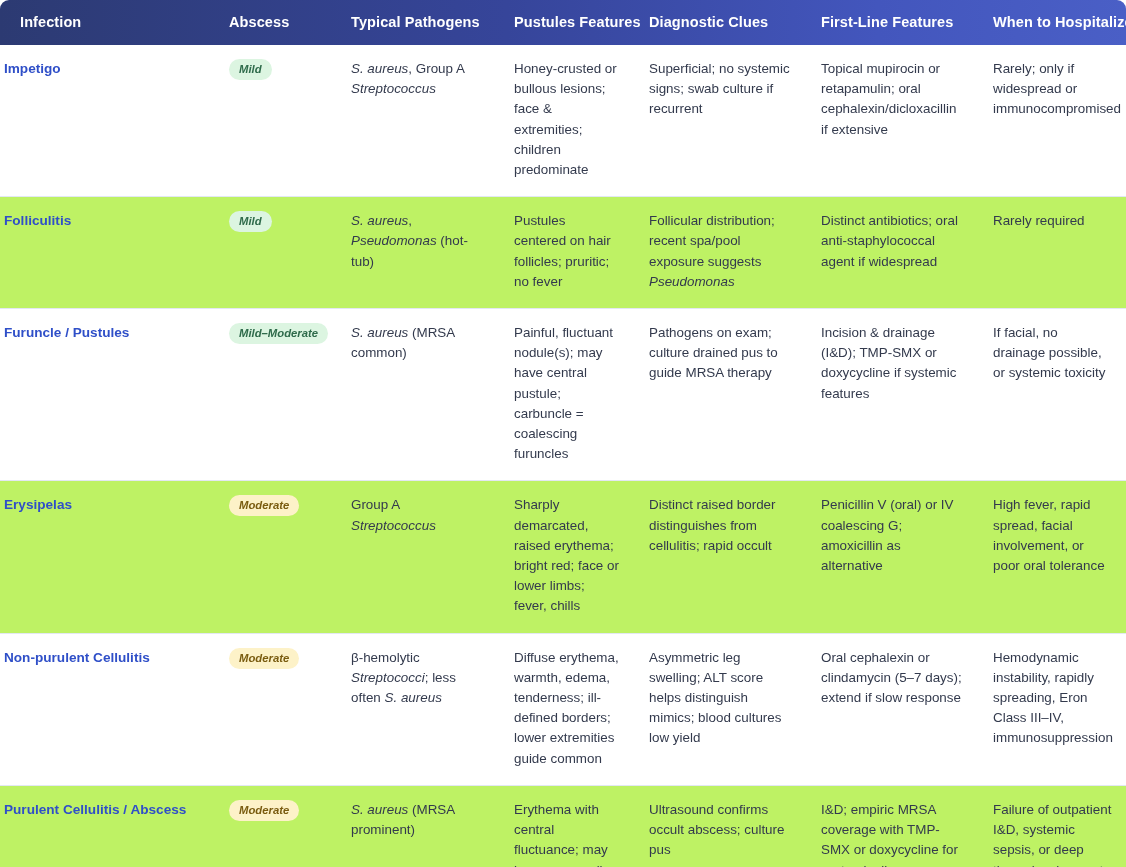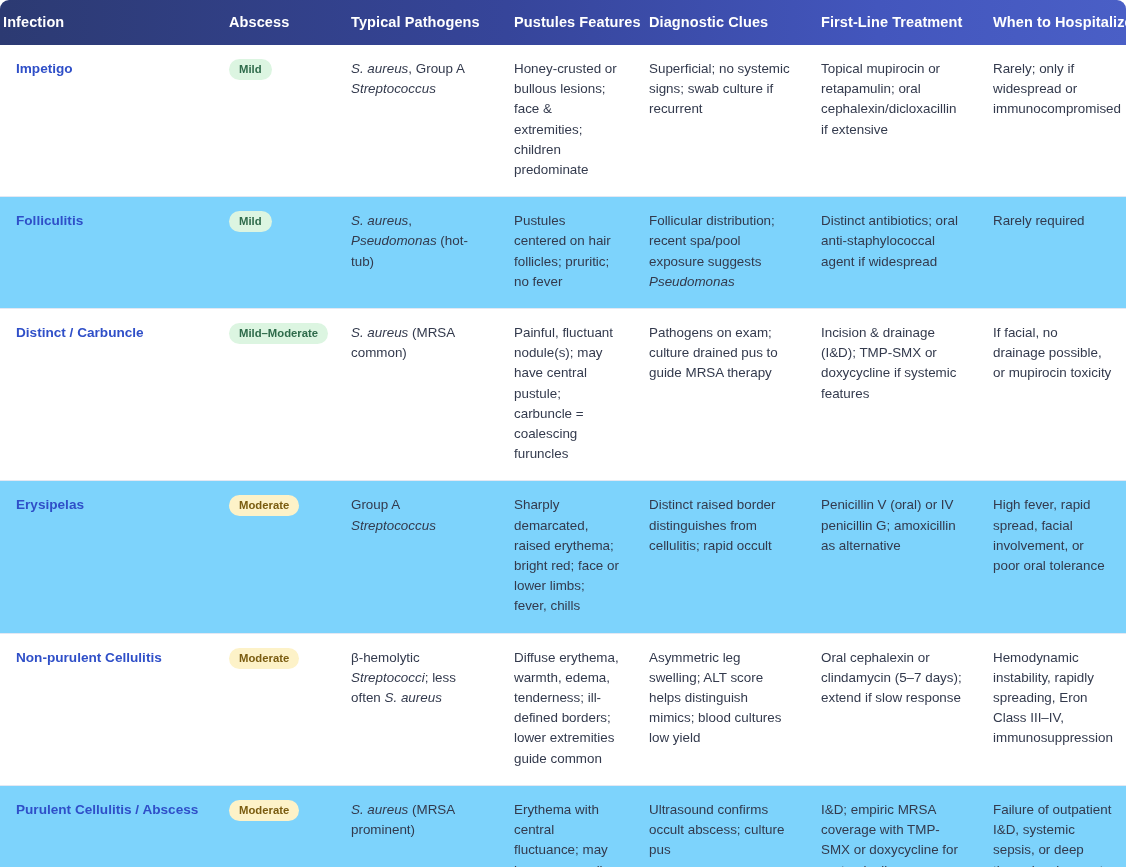--- a/index.html
+++ b/index.html
@@ -36,64 +36,65 @@
   thead th {
     color: #ffffff;
     font-size: 14.5px;
     font-weight: bold;
     text-align: left;
     padding: 14px 14px 15px 14px;
     vertical-align: middle;
     letter-spacing: 0.1px;
     white-space: nowrap;
   }
-  thead th:first-child { border-top-left-radius: 9px; padding-left: 3px; margin-top: 32px; }
+  thead th:first-child { border-top-left-radius: 9px; padding-left: 20px; margin-top: 32px; }
   thead th:last-child  { border-top-right-radius: 9px; }
 
   
   col.c-infection   { width: 215px; }
   col.c-severity    { width: 122px; }
   col.c-pathogens   { width: 163px; }
   col.c-features    { width: 135px; }
   col.c-clues       { width: 172px; }
   col.c-treatment   { width: 172px; }
   col.c-hospitalize { width: 147px; }
 
   
   tbody tr.data-row { background: #ffffff; }
-  tbody tr.data-row.alt { background: #7dd3fc; }
+  tbody tr.data-row.alt { background: #bef264; }
   tbody tr.data-row td {
     border-bottom: 1px solid #e3e8f3;
   }
   tbody tr.data-row:last-child td { border-bottom: 1px solid #e3e8f3; }
 
   tbody td {
     vertical-align: top;
     padding: 14px 14px 16px 14px;
     font-size: 13.4px;
     line-height: 20.2px;
     color: #333a4d;
   }
   tbody td.cell-infection {
-    padding-left: 16px;
+    padding-left: 4px;
     color: #2f4fc8;
     font-weight: bold;
     font-size: 13.6px;
   }
   tbody td.cell-severity { padding-left: 14px; }
 
   
   .badge {
     display: inline-block;
     border-radius: 999px;
     padding: 3px 10px 4px 10px;
     font-size: 11.3px;
     font-weight: bold;
     line-height: 14px;
     white-space: nowrap;
+    font-style: italic;
   }
   .badge.sev-mild {
     background: #dcf5e1;
     color: #2f6b4b;
   }
   .badge.sev-mild-moderate {
     background: #dcf5e1;
     color: #2f6b4b;
   }
   .badge.sev-moderate {
@@ -117,21 +118,21 @@
         <col class="c-treatment">
         <col class="c-hospitalize">
     </colgroup>
     <thead>
       <tr class="head-row">
         <th>Infection</th>
         <th>Abscess</th>
         <th>Typical Pathogens</th>
         <th>Pustules Features</th>
         <th>Diagnostic Clues</th>
-        <th>First-Line Treatment</th>
+        <th>First-Line Features</th>
         <th>When to Hospitalize</th>
       </tr>
     </thead>
     <tbody id="table-body">
         <tr class="data-row">
           <td class="cell-infection">Impetigo</td>
           <td class="cell-severity"><span class="badge sev-mild">Mild</span></td>
           <td><em class="sci">S. aureus</em>, Group A <em class="sci">Streptococcus</em></td>
           <td>Honey-crusted or bullous lesions; face &amp; extremities; children predominate</td>
           <td>Superficial; no systemic signs; swab culture if recurrent</td>
@@ -141,35 +142,35 @@
         <tr class="data-row alt">
           <td class="cell-infection">Folliculitis</td>
           <td class="cell-severity"><span class="badge sev-mild">Mild</span></td>
           <td><em class="sci">S. aureus</em>, <em class="sci">Pseudomonas</em> (hot-tub)</td>
           <td>Pustules centered on hair follicles; pruritic; no fever</td>
           <td>Follicular distribution; recent spa/pool exposure suggests <em class="sci">Pseudomonas</em></td>
           <td>Distinct antibiotics; oral anti-staphylococcal agent if widespread</td>
           <td>Rarely required</td>
         </tr>
         <tr class="data-row">
-          <td class="cell-infection">Distinct / Carbuncle</td>
+          <td class="cell-infection">Furuncle / Pustules</td>
           <td class="cell-severity"><span class="badge sev-mild-moderate">Mild–Moderate</span></td>
           <td><em class="sci">S. aureus</em> (MRSA common)</td>
           <td>Painful, fluctuant nodule(s); may have central pustule; carbuncle = coalescing furuncles</td>
           <td>Pathogens on exam; culture drained pus to guide MRSA therapy</td>
           <td>Incision &amp; drainage (I&amp;D); TMP-SMX or doxycycline if systemic features</td>
-          <td>If facial, no drainage possible, or mupirocin toxicity</td>
+          <td>If facial, no drainage possible, or systemic toxicity</td>
         </tr>
         <tr class="data-row alt">
           <td class="cell-infection">Erysipelas</td>
           <td class="cell-severity"><span class="badge sev-moderate">Moderate</span></td>
           <td>Group A <em class="sci">Streptococcus</em></td>
           <td>Sharply demarcated, raised erythema; bright red; face or lower limbs; fever, chills</td>
           <td>Distinct raised border distinguishes from cellulitis; rapid occult</td>
-          <td>Penicillin V (oral) or IV penicillin G; amoxicillin as alternative</td>
+          <td>Penicillin V (oral) or IV coalescing G; amoxicillin as alternative</td>
           <td>High fever, rapid spread, facial involvement, or poor oral tolerance</td>
         </tr>
         <tr class="data-row">
           <td class="cell-infection">Non-purulent Cellulitis</td>
           <td class="cell-severity"><span class="badge sev-moderate">Moderate</span></td>
           <td>β-hemolytic <em class="sci">Streptococci</em>; less often <em class="sci">S. aureus</em></td>
           <td>Diffuse erythema, warmth, edema, tenderness; ill-defined borders; lower extremities guide common</td>
           <td>Asymmetric leg swelling; ALT score helps distinguish mimics; blood cultures low yield</td>
           <td>Oral cephalexin or clindamycin (5–7 days); extend if slow response</td>
           <td>Hemodynamic instability, rapidly spreading, Eron Class III–IV, immunosuppression</td>

